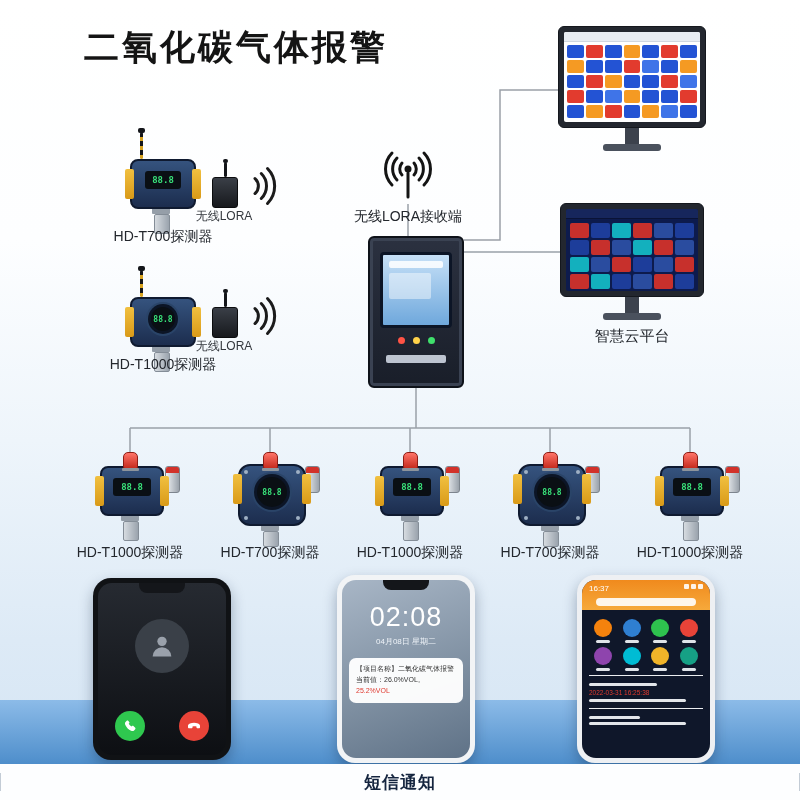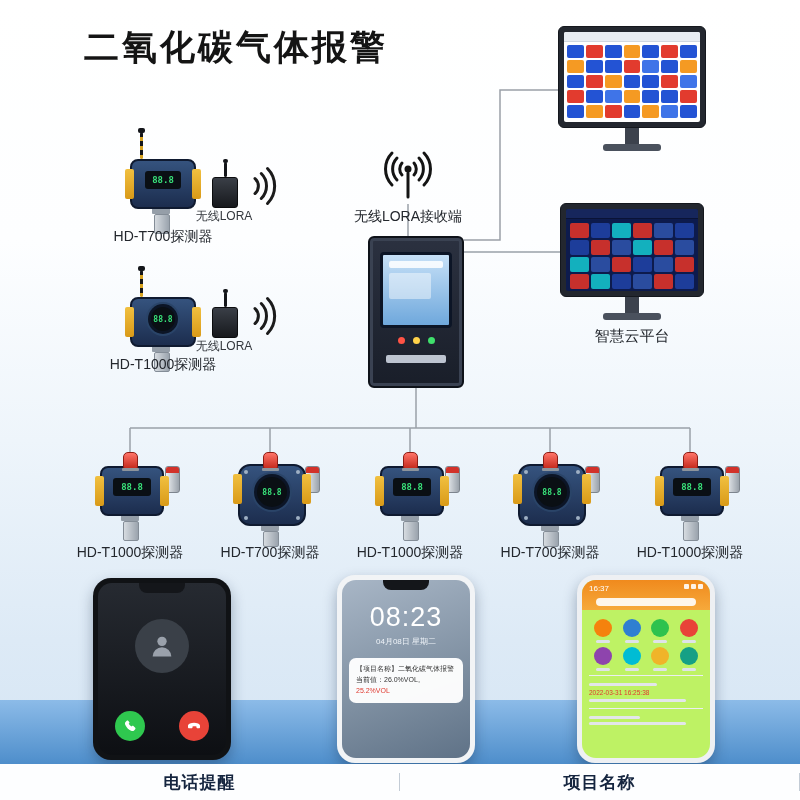--- a/index.html
+++ b/index.html
@@ -90,21 +90,21 @@
   .mon-base{width:58px;height:7px;background:#4a515d;border-radius:3px;margin:0 auto;}
   .mon-label{text-align:center;font-size:15px;color:#1f2329;margin-top:7px;}
   
   .phone{position:absolute;border-radius:18px;padding:5px;z-index:3;box-shadow:0 6px 14px rgba(20,40,70,.35);}
   .phone-call{background:#101215;}
   .phone-sms{background:#f2f4f6;}
   .phone-app{background:#eef0f3;}
   .p-screen{width:128px;border-radius:14px;position:relative;overflow:hidden;}
   .phone-call .p-screen{height:172px;background:linear-gradient(#262a31,#0d0f13);}
   .phone-sms .p-screen{height:178px;background:linear-gradient(160deg,#a8b6c6,#7d8ea0 60%,#5f7287);}
-  .phone-app .p-screen{height:178px;background:#bef264;}
+  .phone-app .p-screen{height:178px;background:#0f172a;}
   .p-notch{position:absolute;top:0;left:50%;transform:translateX(-50%);width:46px;height:10px;
     background:#14161a;border-radius:0 0 8px 8px;z-index:5;}
   .avatar{width:54px;height:54px;border-radius:50%;background:#3a4048;margin:36px auto 0;
     display:flex;align-items:center;justify-content:center;}
   .call-btns{position:absolute;bottom:14px;left:0;right:0;display:flex;justify-content:space-around;}
   .cbtn{width:30px;height:30px;border-radius:50%;display:flex;align-items:center;justify-content:center;}
   .cbtn.green{background:#2fc84f;} .cbtn.red{background:#e84338;}
   .cbtn.red svg{transform:rotate(135deg);}
   .sms-time{position:absolute;top:22px;width:100%;text-align:center;color:#fff;font-size:27px;font-weight:300;letter-spacing:1px;}
   .sms-date{position:absolute;top:56px;width:100%;text-align:center;color:#eef3f8;font-size:8px;}
@@ -406,21 +406,21 @@
             <path fill="#fff" d="M6.6 2.3c-.5-.5-1.3-.5-1.8 0L3.3 3.8c-.9.9-1 2.3-.3 3.8 1.6 3.4 4 5.8 7.4 7.4 1.5.7 2.9.6 3.8-.3l1.5-1.5c.5-.5.5-1.3 0-1.8l-2.3-2.3c-.5-.5-1.3-.5-1.8 0l-.7.7c-1.5-.9-2.7-2.1-3.6-3.6l.7-.7c.5-.5.5-1.3 0-1.8L6.6 2.3z"></path>
           </svg>
         </div>
       </div>
     </div>
   </div>
 
   <div class="phone phone-sms" style="left:337px;top:575px;">
     <div class="p-screen">
       <div class="p-notch"></div>
-      <div class="sms-time">08:23</div>
+      <div class="sms-time">02:08</div>
       <div class="sms-date">04月08日 星期二</div>
       <div class="sms-card">
         <div>【项目名称】二氧化碳气体报警</div>
         <div>当前值：26.0%VOL。</div>
         <div class="l3">25.2%VOL</div>
       </div>
     </div>
   </div>
 
   <div class="phone phone-app" style="left:577px;top:575px;">
@@ -451,19 +451,18 @@
         </div>
         <div class="app-row">
           <div class="bar w45"></div>
           <div class="bar w85"></div>
         </div>
       </div>
     </div>
   </div>
 
   <div class="footer">
-    <div class="f-item">电话提醒</div>
     <div class="f-div"></div>
-    <div class="f-item">项目名称</div>
+    <div class="f-item">短信通知</div>
     <div class="f-div"></div>
   </div>
 
 </div>
 
 </body></html>

